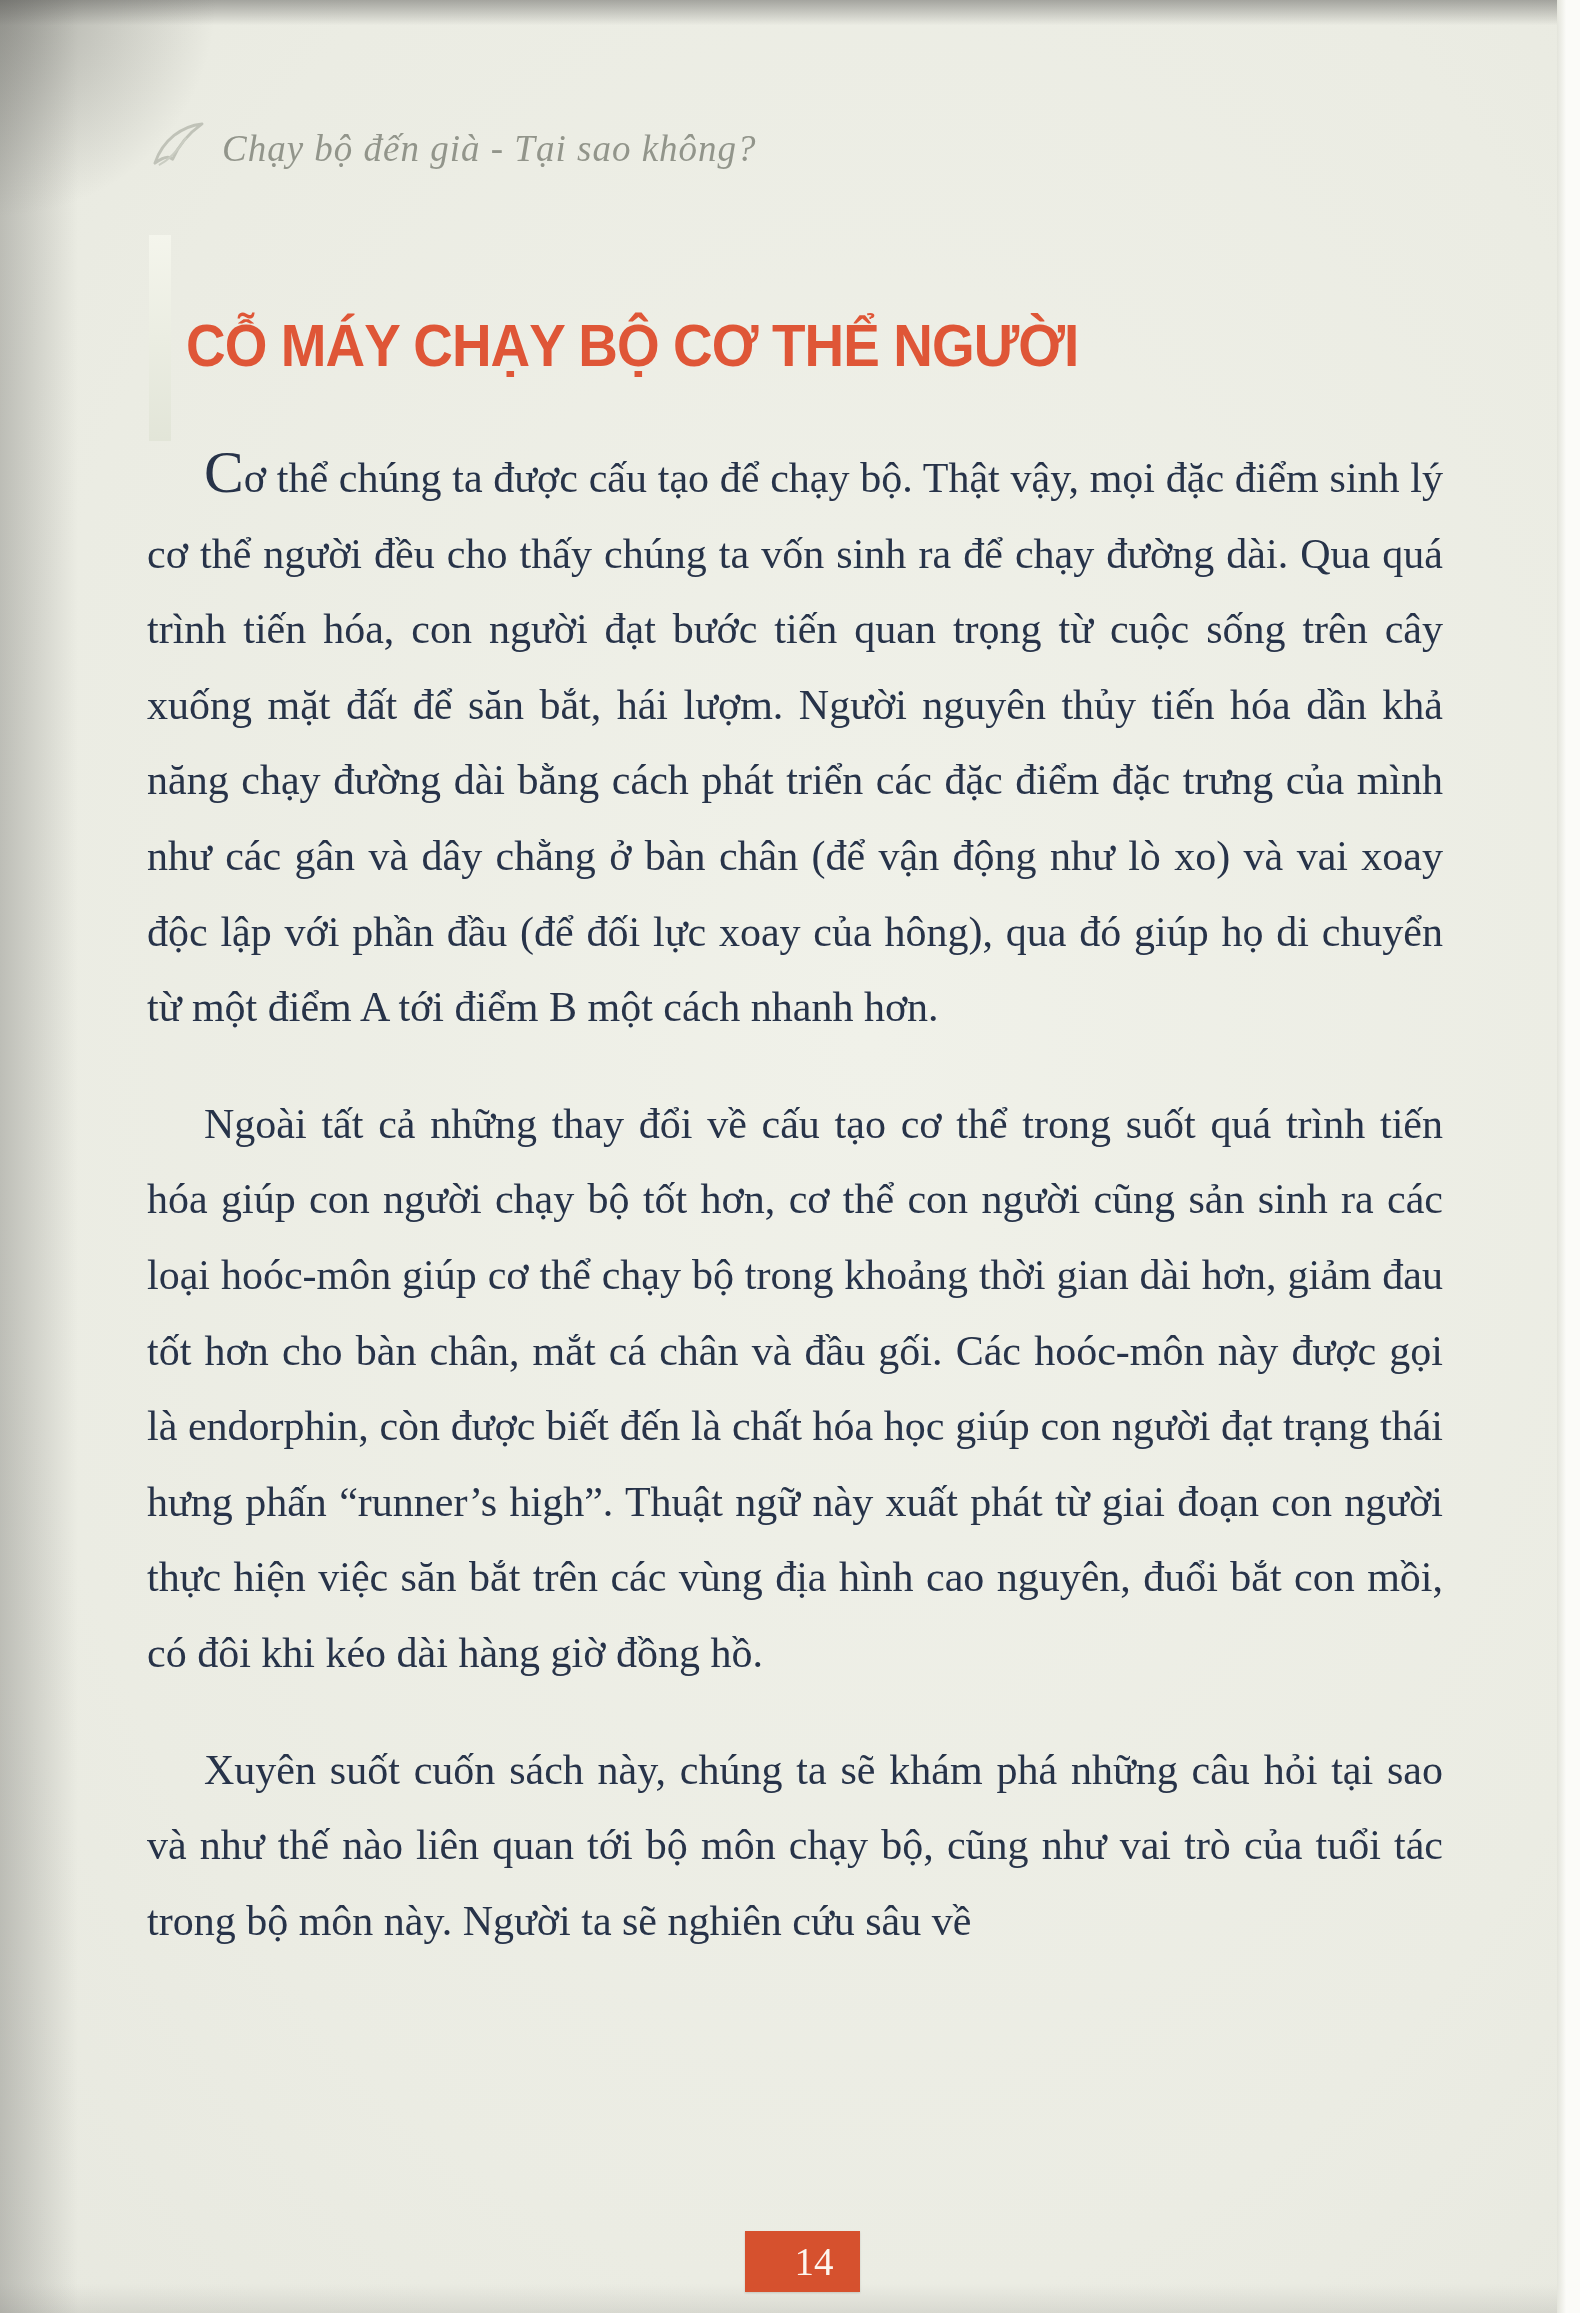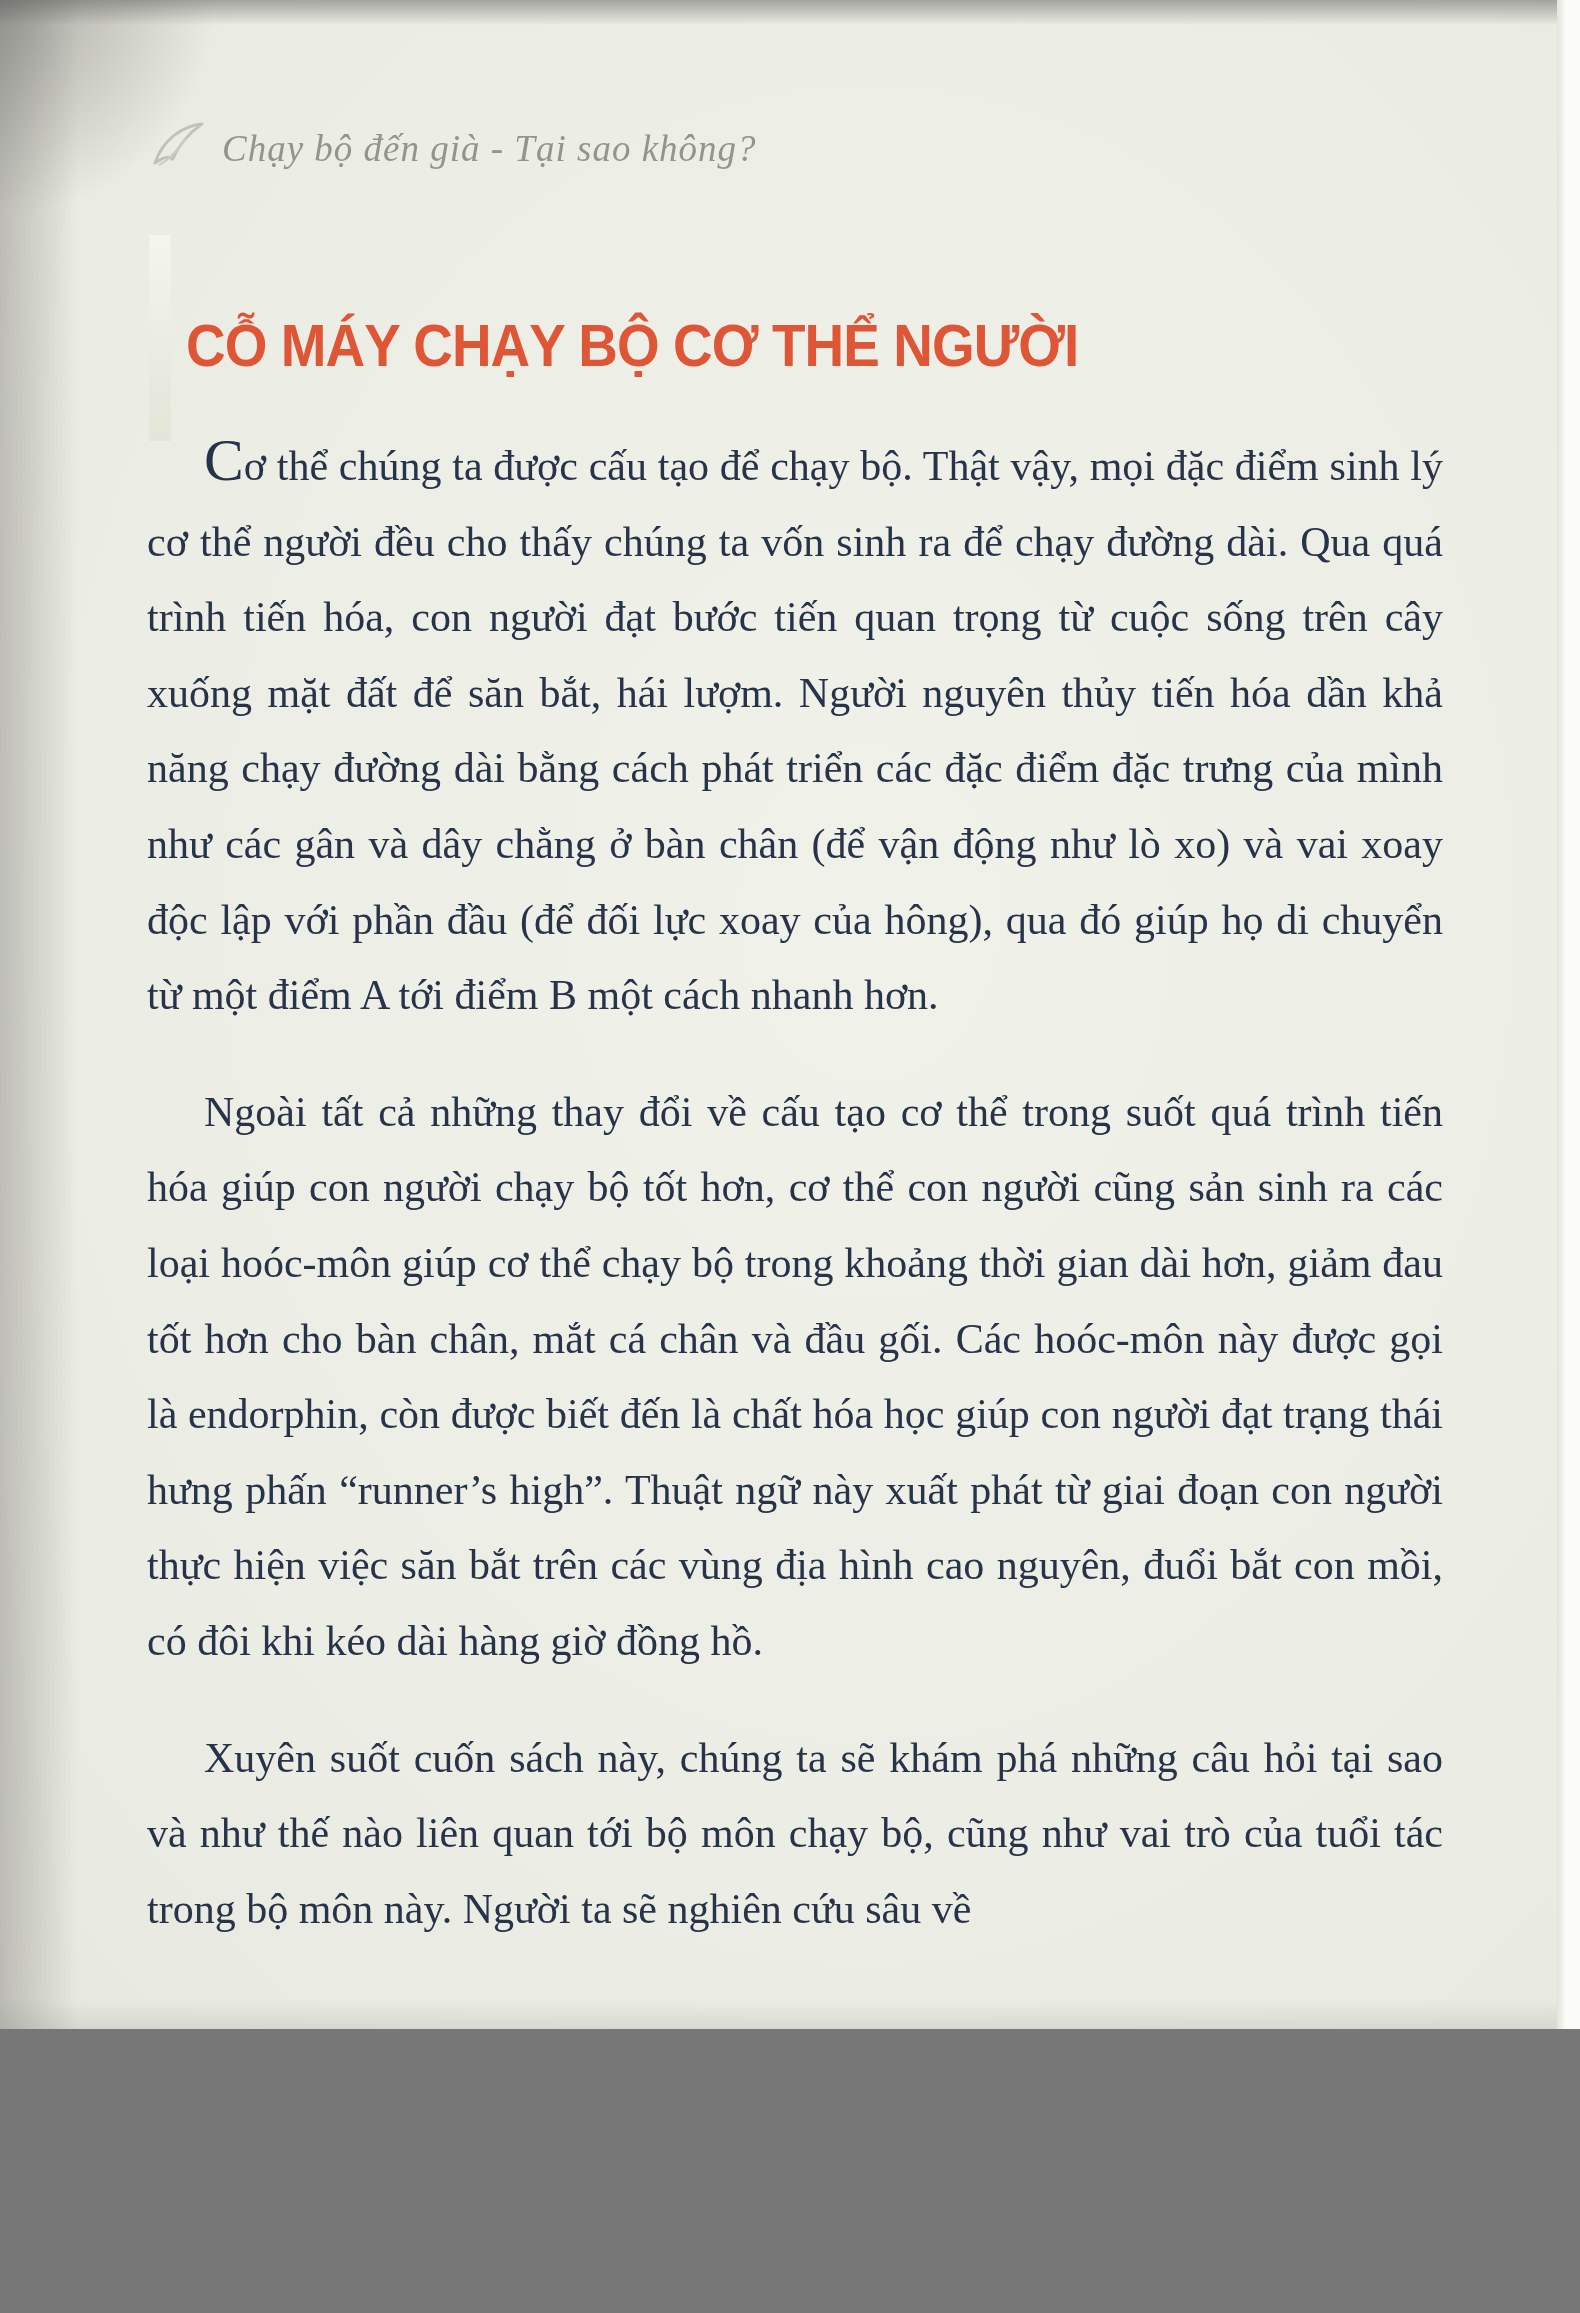--- a/index.html
+++ b/index.html
@@ -3,21 +3,21 @@
 <meta charset="utf-8">
 <style>
   html, body {
     margin: 0;
     padding: 0;
     background: #777;
   }
   .page {
     position: relative;
     width: 1580px;
-    height: 2029px;
+    height: 2313px;
     overflow: hidden;
     background:
       radial-gradient(circle at 0 0, rgba(90,90,86,0.45), rgba(90,90,86,0) 216px),
       linear-gradient(to bottom, rgba(105,105,102,0.55), rgba(105,105,102,0) 25.5px),
       linear-gradient(to right, rgba(120,120,116,0.40), rgba(120,120,116,0) 78px),
       linear-gradient(to top, rgba(130,130,124,0.18), rgba(130,130,124,0) 29px),
       radial-gradient(ellipse at 55% 45%, #f0f1e9 0%, #ebece3 70%, #e7e8df 100%);
     font-family: "Liberation Serif", serif;
   }
   .right-strip {
@@ -70,21 +70,21 @@
     position: absolute;
     top: 429px;
     left: 147px;
     width: 1296px;
     font-size: 42px;
     line-height: 1.8;
     color: #273349;
     text-align: justify;
   }
   .body-text p {
-    margin: 0 0 41px 0;
+    margin: 12px 0 41px 0;
     text-indent: 57px;
   }
   .body-text p.lead::first-letter {
     font-size: 142%;
     line-height: 0.9;
   }
   .page-number-badge {
     position: absolute;
     top: 2231px;
     left: 745px;

